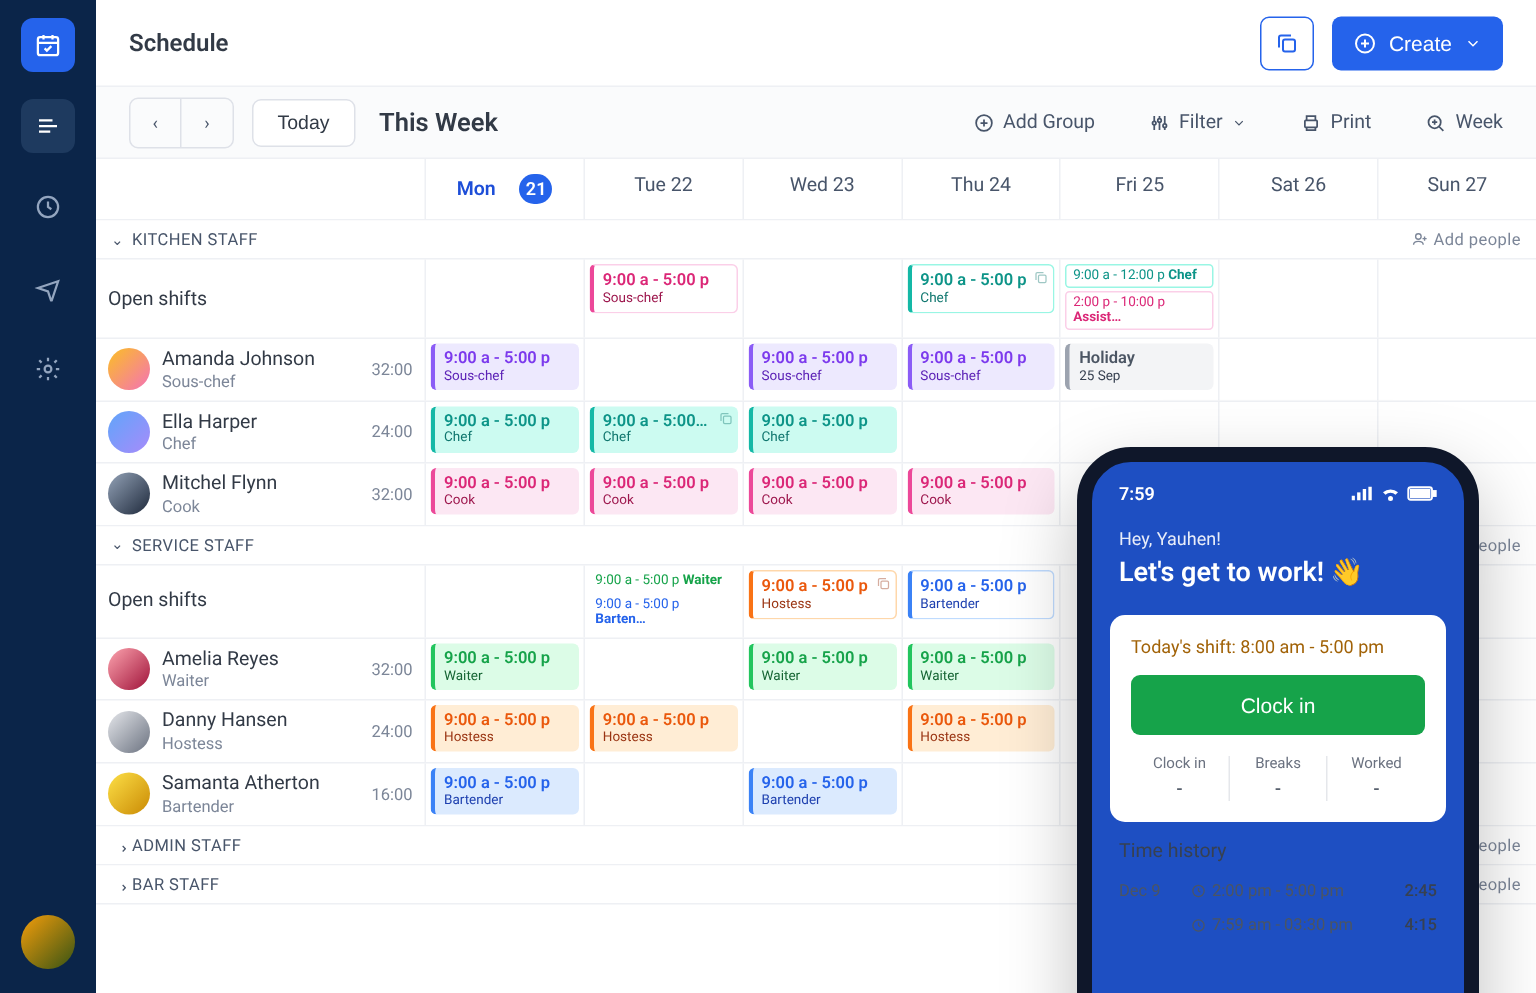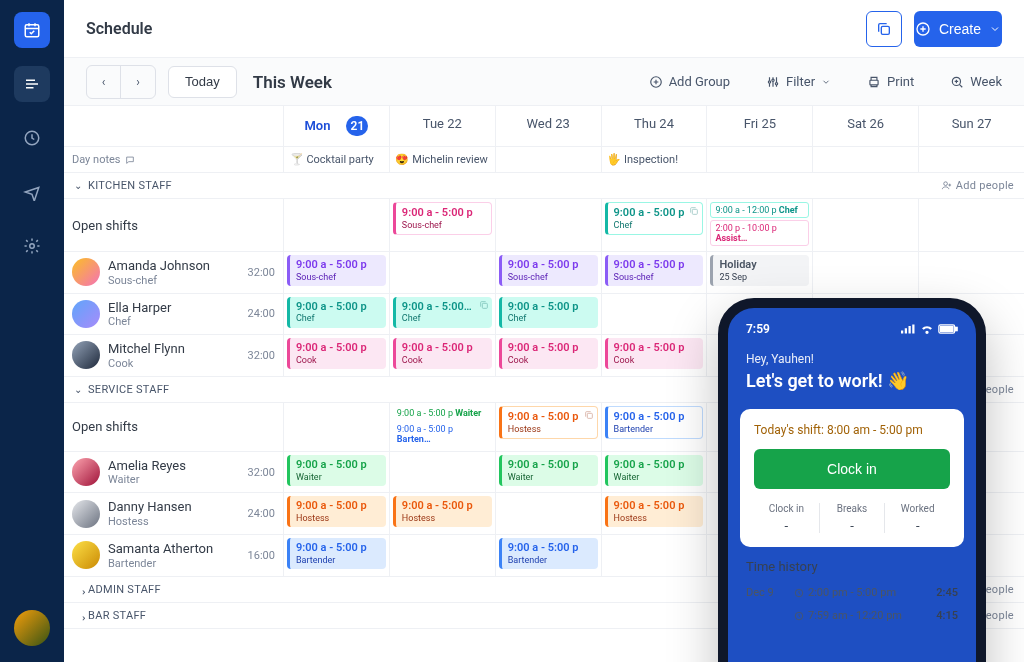--- a/index.html
+++ b/index.html
@@ -9,21 +9,21 @@
 .sidebar-icon{width:36px;height:36px;display:flex;align-items:center;justify-content:center;margin-bottom:18px;color:#93a5bf;border-radius:8px;cursor:pointer}
 .sidebar-icon.active{background:#1e3a5f;color:#fff}
 .sidebar-icon.brand{background:#2563eb;color:#fff;border-radius:8px}
 .sidebar-spacer{flex:1}
 .avatar-circle{width:36px;height:36px;border-radius:50%;background:linear-gradient(135deg,#f59e0b,#365314);margin-bottom:16px}
 .main{flex:1;display:flex;flex-direction:column;overflow:hidden}
 .topbar{height:58px;display:flex;align-items:center;padding:0 22px;border-bottom:1px solid #eef0f4}
 .topbar h1{font-size:16px;font-weight:600;color:#323a46}
 .topbar-actions{margin-left:auto;display:flex;gap:12px}
 .btn-outline{width:36px;height:36px;border:1px solid #2563eb;border-radius:6px;background:#fff;color:#2563eb;display:flex;align-items:center;justify-content:center;cursor:pointer}
-.btn-create{height:36px;padding:0 1px;border:none;border-radius:6px;background:#2563eb;color:#fff;display:flex;align-items:center;gap:8px;cursor:pointer;font-weight:500;font-size:14px}
+.btn-create{height:36px;padding:0 14px;border:none;border-radius:6px;background:#2563eb;color:#fff;display:flex;align-items:center;gap:8px;cursor:pointer;font-weight:500;font-size:14px}
 .toolbar{height:48px;display:flex;align-items:center;padding:0 22px;border-bottom:1px solid #eef0f4;background:#fafbfc}
 .nav-btns{display:flex;border:1px solid #dee1e8;border-radius:6px;margin-right:12px;overflow:hidden}
 .nav-btn{width:34px;height:32px;display:flex;align-items:center;justify-content:center;cursor:pointer;color:#48556a;font-size:12px}
 .nav-btn:first-child{border-right:1px solid #dee1e8}
 .today-btn{height:32px;padding:0 16px;border:1px solid #dee1e8;border-radius:6px;background:#fff;cursor:pointer;font-size:13px;color:#323a46;margin-right:16px}
 .this-week{font-size:17px;font-weight:600;color:#323a46}
 .toolbar-right{margin-left:auto;display:flex;gap:36px}
 .tool-link{display:flex;align-items:center;gap:6px;font-size:13px;color:#48556a;cursor:pointer}
 .grid{flex:1;overflow:auto}
 .hdr-row{display:flex;border-bottom:1px solid #eef0f4}
@@ -208,35 +208,20 @@
         <div class="hdr-first"></div>
         <div class="hdr-day today"><span>Mon</span><span class="badge-today">21</span></div>
         <div class="hdr-day">Tue 22</div>
         <div class="hdr-day">Wed 23</div>
         <div class="hdr-day">Thu 24</div>
         <div class="hdr-day">Fri 25</div>
         <div class="hdr-day">Sat 26</div>
         <div class="hdr-day">Sun 27</div>
       </div>
 
-      <div class="notes-row">
-        <div class="notes-first">
-            <span>Day notes</span>
-            <svg width="10" height="10" viewBox="0 0 24 24" fill="none" stroke="currentColor" stroke-width="2">
-              <path d="M4 5h16v11H9l-5 4V5z"></path>
-            </svg>
-          </div>
-        <div class="notes-cell">🍸 Cocktail party</div>
-        <div class="notes-cell">😍 Michelin review</div>
-        <div class="notes-cell"></div>
-        <div class="notes-cell">🖐 Inspection!</div>
-        <div class="notes-cell"></div>
-        <div class="notes-cell"></div>
-        <div class="notes-cell"></div>
-      </div>
 
       <div class="group-row">
         <span class="chev">⌄</span>
         <span>KITCHEN STAFF</span>
         <span class="add-people">
             <svg width="11" height="11" viewBox="0 0 24 24" fill="none" stroke="currentColor" stroke-width="2">
               <circle cx="10" cy="8" r="4"></circle>
               <path d="M3 20c0-3 3-5 7-5s7 2 7 5M19 8v6M16 11h6"></path>
             </svg>
             <span>Add people</span>
@@ -590,19 +575,19 @@
           </div>
         <div class="phone-hist-dur">2:45</div>
       </div>
       <div class="phone-hist-row">
         <div class="phone-hist-date"></div>
         <div class="phone-hist-time">
             <svg width="10" height="10" viewBox="0 0 24 24" fill="none" stroke="currentColor" stroke-width="2">
               <circle cx="12" cy="12" r="9"></circle>
               <path d="M12 7v5l3 2"></path>
             </svg>
-            <span>7:59 am - 12:20 pm</span>
+            <span>7:59 am - 03:30 pm</span>
           </div>
         <div class="phone-hist-dur">4:15</div>
       </div>
     </div>
   </div>
 </div>
 
 </body></html>

